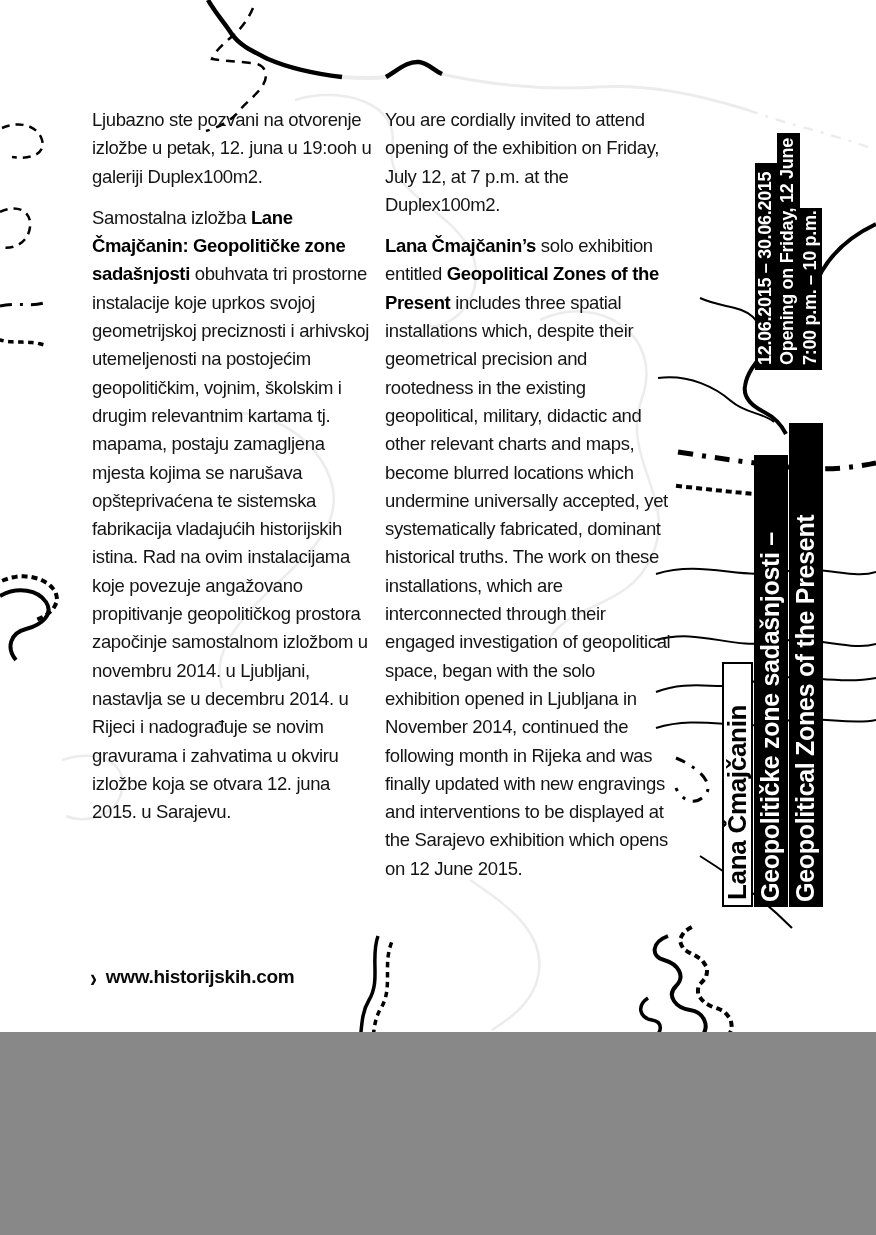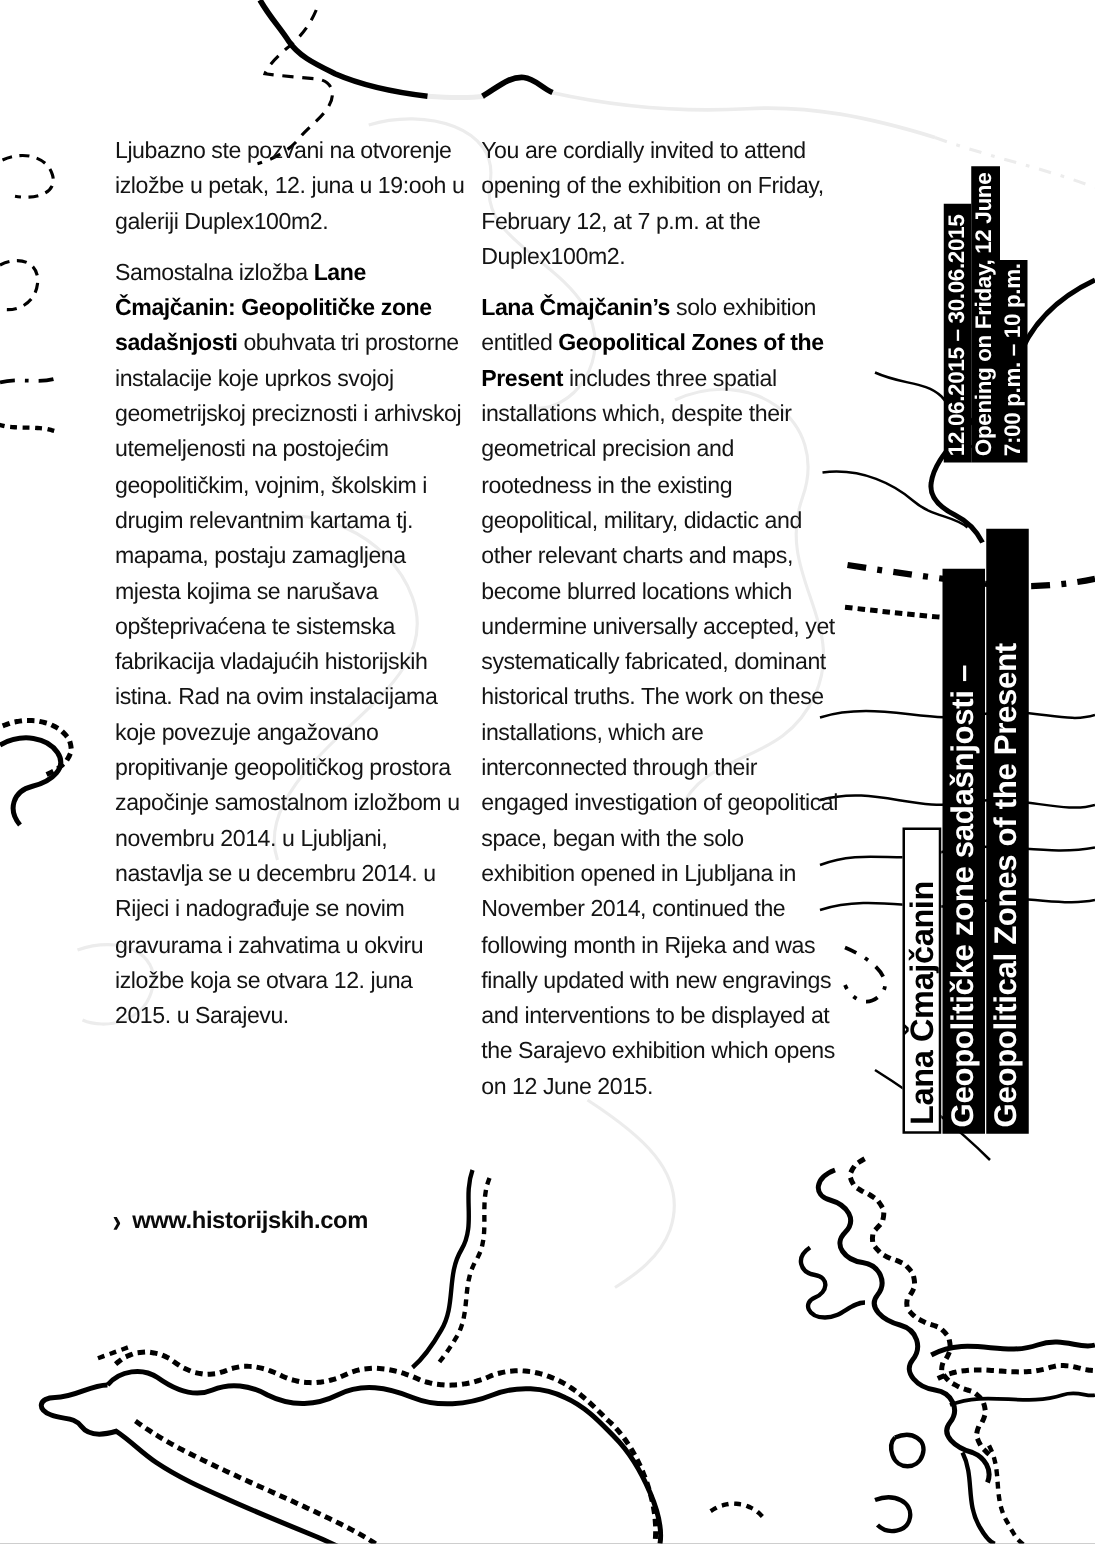--- a/index.html
+++ b/index.html
@@ -1,18 +1,18 @@
 <!DOCTYPE html>
 <html><head>
 <meta charset="utf-8">
 <style>
   html,body{margin:0;padding:0;background:#888;}
   .page{
     position:relative;
-    width:876px;height:1235px;
+    width:876px;height:1032px;
     margin:0 auto;
     background:#ffffff;
     overflow:hidden;
     font-family:"Liberation Sans", sans-serif;
     color:#141414;
   }
   svg.map-bg{position:absolute;inset:0;z-index:0;}
   
   .col{position:absolute;z-index:1;}
   .col-left{left:92px;top:106px;width:282px;}
@@ -138,21 +138,21 @@
       <path d="M 700,1200 C 716,1194 730,1202 728,1214 C 726,1226 710,1228 702,1220" stroke-width="3.5"></path>
     </g>
   </svg>
 
   <div class="col col-left">
     <p><span>Ljubazno ste pozvani na otvorenje izložbe u petak, 12. juna u 19:ooh u galeriji Duplex100m2.</span></p>
     <p><span>Samostalna izložba </span><span class="b">Lane Čmajčanin: Geopolitičke zone sadašnjosti</span><span> obuhvata tri prostorne instalacije koje uprkos svojoj geometrijskoj preciznosti i arhivskoj utemeljenosti na postojećim geopolitičkim, vojnim, školskim i drugim relevantnim kartama tj. mapama, postaju zamagljena mjesta kojima se narušava opšteprivaćena te sistemska fabrikacija vladajućih historijskih istina. Rad na ovim instalacijama koje povezuje angažovano propitivanje geopolitičkog prostora započinje samostalnom izložbom u novembru 2014. u Ljubljani, nastavlja se u decembru 2014. u Rijeci i nadograđuje se novim gravurama i zahvatima u okviru izložbe koja se otvara 12. juna 2015. u Sarajevu.</span></p>
   </div>
 
   <div class="col col-right">
-    <p><span>You are cordially invited to attend opening of the exhibition on Friday, February 12, at 7 p.m. at the Duplex100m2.</span></p>
+    <p><span>You are cordially invited to attend opening of the exhibition on Friday, July 12, at 7 p.m. at the Duplex100m2.</span></p>
     <p><span class="b">Lana Čmajčanin’s</span><span> solo exhibition entitled </span><span class="b">Geopolitical Zones of the Present</span><span> includes three spatial installations which, despite their geometrical precision and rootedness in the existing geopolitical, military, didactic and other relevant charts and maps, become blurred locations which undermine universally accepted, yet systematically fabricated, dominant historical truths. The work on these installations, which are interconnected through their engaged investigation of geopolitical space, began with the solo exhibition opened in Ljubljana in November 2014, continued the following month in Rijeka and was finally updated with new engravings and interventions to be displayed at the Sarajevo exhibition which opens on 12 June 2015.</span></p>
   </div>
 
   <div class="vbar date" id="bar-date-range">
     <div class="vtext">12.06.2015 – 30.06.2015</div>
   </div>
   <div class="vbar date" id="bar-opening">
     <div class="vtext">Opening on Friday, 12 June</div>
   </div>
   <div class="vbar date" id="bar-time">

